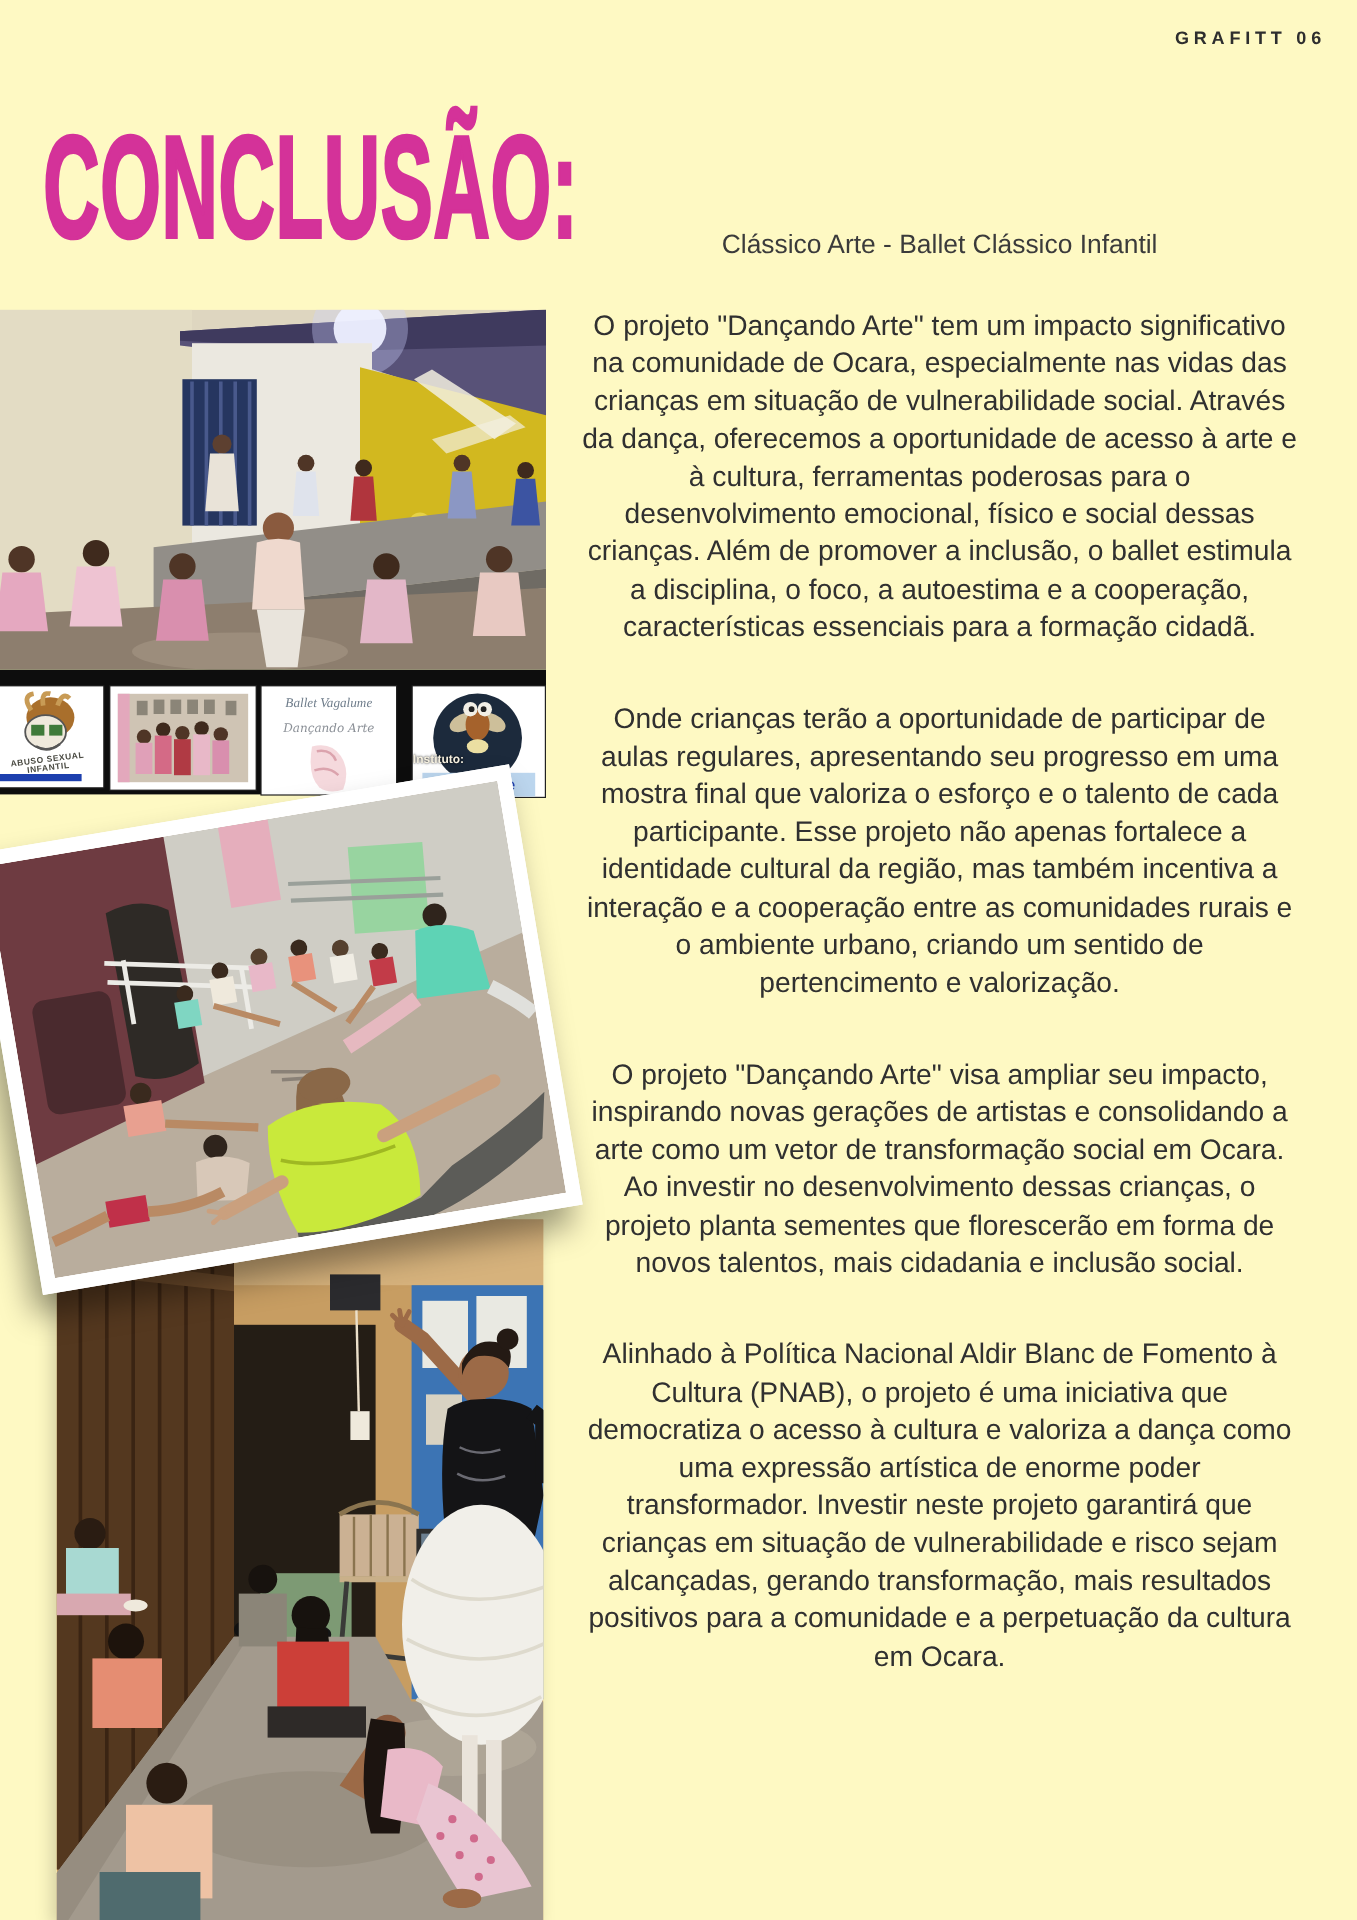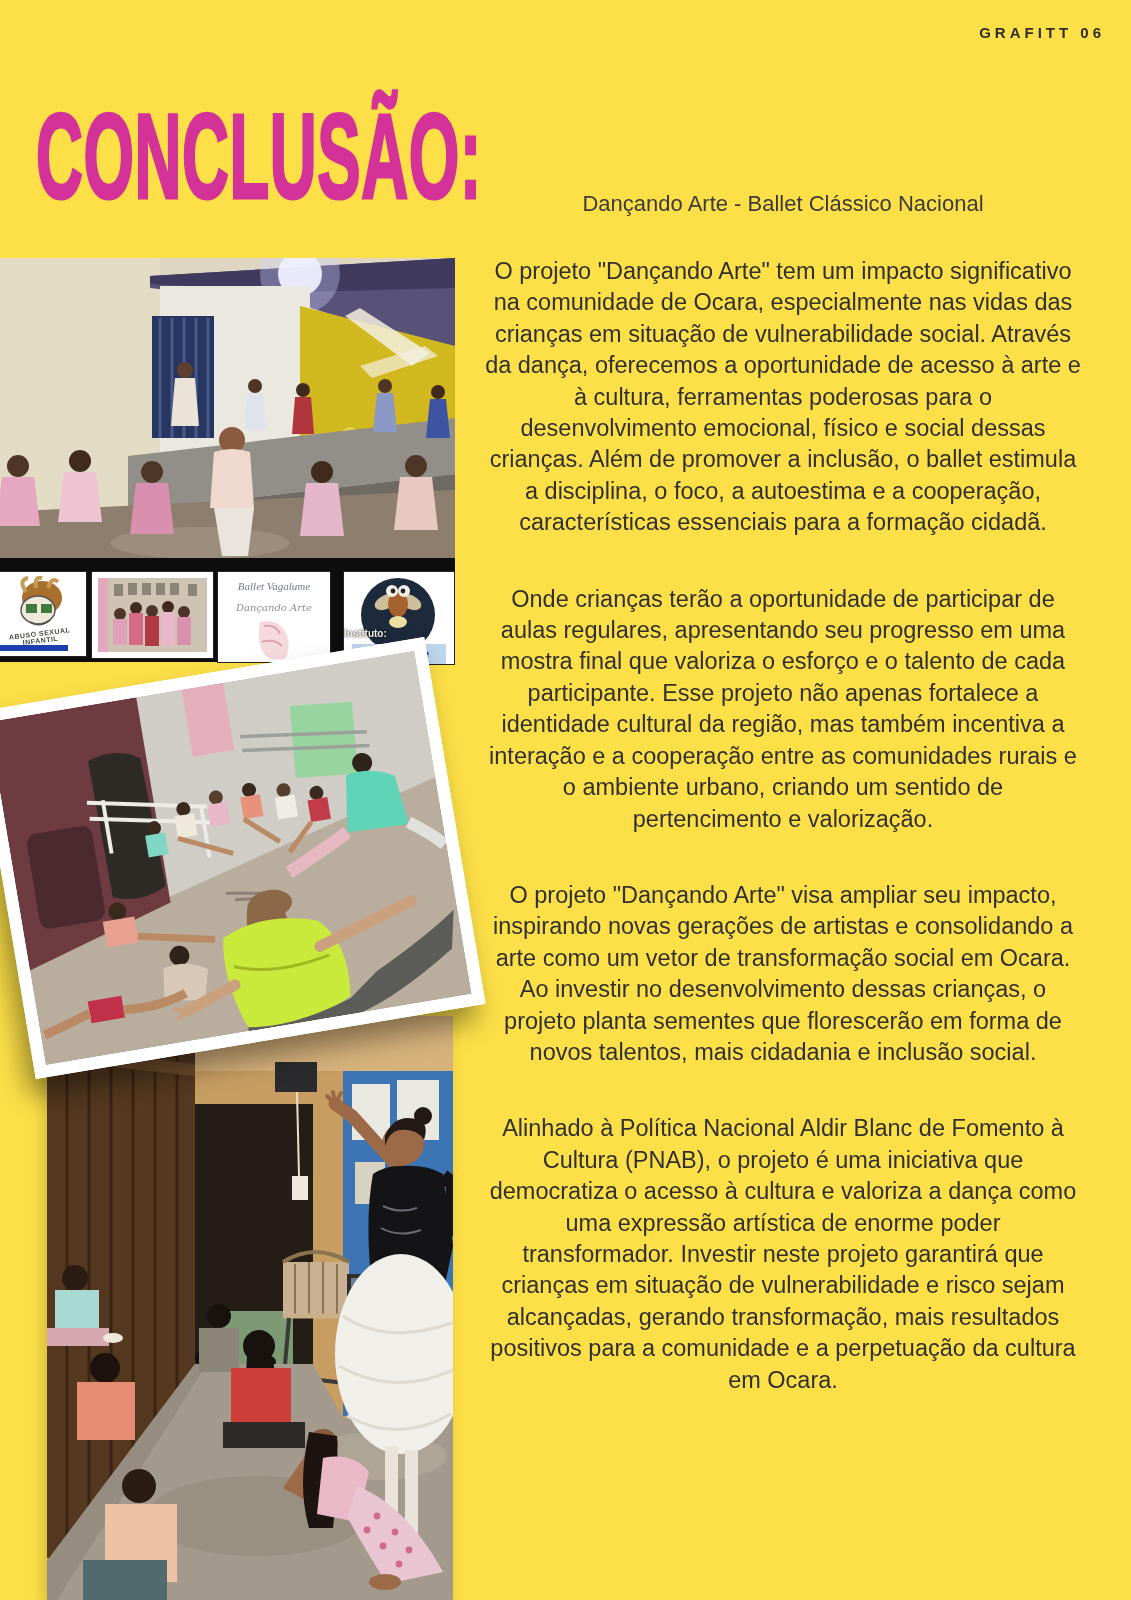--- a/index.html
+++ b/index.html
@@ -1,16 +1,16 @@
 <!DOCTYPE html>
 <html><head>
 <meta charset="utf-8">
 <style>
   html,body{margin:0;padding:0;background:#ffffff;}
-  .page{position:relative;width:1131px;height:1600px;background:#fde047;overflow:hidden;
+  .page{position:relative;width:1131px;height:1600px;background:#fef9c3;overflow:hidden;
         font-family:"Liberation Sans",sans-serif;}
 
   
   .header-tag{position:absolute;top:24px;right:26px;font-size:15px;font-weight:600;
               letter-spacing:4px;color:#2e2e2e;}
 
   
   .title{position:absolute;left:36px;top:96px;font-size:112px;font-weight:bold;
          color:#d43299;-webkit-text-stroke:3px #d43299;letter-spacing:1px;line-height:1;
          transform:scale(0.58,1.08);transform-origin:0 0;white-space:nowrap;}
@@ -366,21 +366,21 @@
         <path d="M202,282 q40,16 96,4" stroke="#9fb822" stroke-width="3" fill="none"></path>
         <path d="M200,300 L148,318 M290,276 L388,246" stroke="#caa07e" stroke-width="11" stroke-linecap="round" fill="none"></path>
         <path d="M148,318 l-12,-4 M148,318 l-10,6" stroke="#caa07e" stroke-width="4" stroke-linecap="round"></path>
         <path d="M206,344 Q250,352 312,332 L342,310 Q400,282 428,262 L420,300 Q360,338 320,348 L206,348 Z" fill="#5c5c58"></path>
         <ellipse cx="248" cy="226" rx="22" ry="14" fill="#8a6848"></ellipse>
       </g>
     </svg>
   </figure>
 
   <div class="textcol">
-    <div class="subtitle">Dançando Arte - Ballet Clássico Nacional</div>
+    <div class="subtitle">Clássico Arte - Ballet Clássico Infantil</div>
     <div class="paras">
       <p>O projeto "Dançando Arte" tem um impacto significativo
 na comunidade de Ocara, especialmente nas vidas das
 crianças em situação de vulnerabilidade social. Através
 da dança, oferecemos a oportunidade de acesso à arte e
 à cultura, ferramentas poderosas para o
 desenvolvimento emocional, físico e social dessas
 crianças. Além de promover a inclusão, o ballet estimula
 a disciplina, o foco, a autoestima e a cooperação,
 características essenciais para a formação cidadã.</p>

